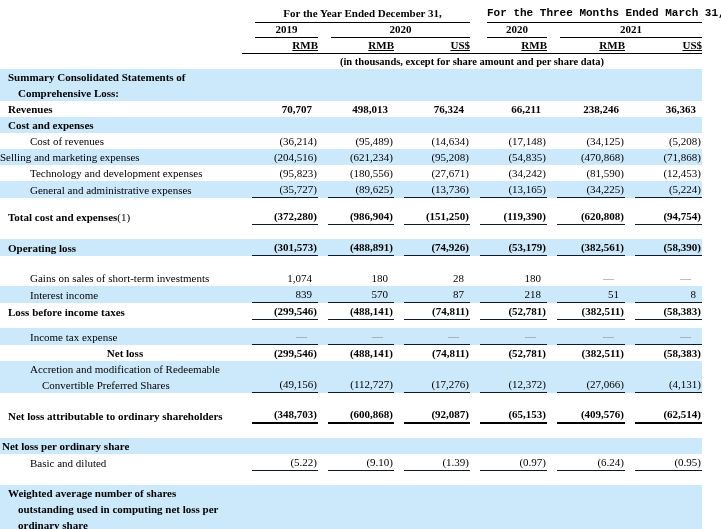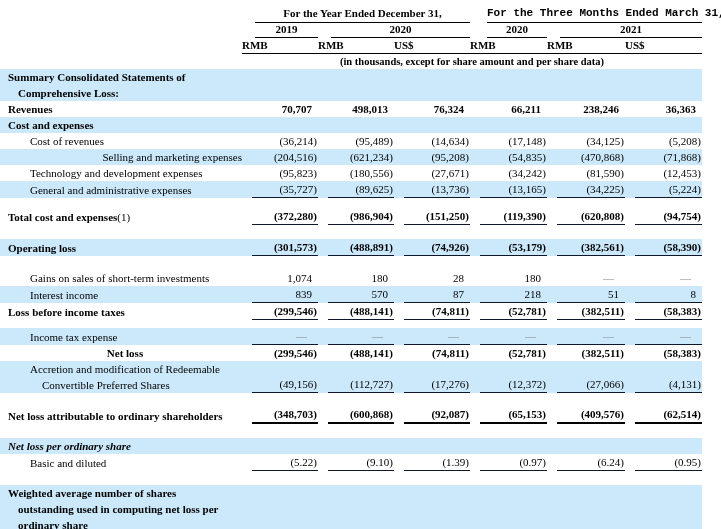--- a/index.html
+++ b/index.html
@@ -11,22 +11,22 @@
   #wrap{padding-top:6px;}
   table{border-collapse:collapse;table-layout:fixed;width:702px;}
   th,td{padding:0;vertical-align:bottom;font-weight:normal;text-align:left;}
   
   .grp{font-weight:bold;font-size:11px;line-height:15px;text-align:center;
        border-bottom:1.5px solid #000;margin-left:13px;white-space:nowrap;padding-bottom:1px;}
   .g2{margin-left:17px;font-family:Liberation Mono, monospace;}
   .yr{font-weight:bold;font-size:11px;line-height:13px;text-align:center;
       border-bottom:1px solid #000;margin-left:13px;padding-bottom:1px;}
   .y2{margin-left:17px;}
-  th.cur{font-weight:bold;font-size:11px;line-height:14px;text-align:left;
-      border-bottom:1.5px solid #000;padding-bottom:1px;}
+  th.cur{font-weight:bold;font-size:11px;line-height:14px;text-align:right;
+      border-bottom:1.5px solid #000;padding-bottom:1px;text-decoration:underline;}
   th.note{font-weight:bold;font-size:10.5px;line-height:15px;text-align:center;}
   
   tr.blue{background:var(--hl,#cce9fb);}
   .lbl{font-size:11px;line-height:16px;white-space:nowrap;}
   .b{font-weight:bold;}
   .reg{font-weight:normal;}
   .val{font-size:11px;line-height:16px;text-align:right;margin-left:10px;
        padding-right:1px;white-space:nowrap;}
   .val.u1{border-bottom:1px solid #0f172a;}
   .val.u2{border-bottom:2.5px solid #000;}
@@ -177,21 +177,21 @@
           </td>
           <td>
             <div class="val">(34,125)</div>
           </td>
           <td>
             <div class="val">(5,208)</div>
           </td>
         </tr>
         <tr class="blue">
           <td>
-            <div class="lbl" style="padding-left: 30px; text-align: right;">Selling and marketing expenses</div>
+            <div class="lbl" style="">Selling and marketing expenses</div>
           </td>
           <td>
             <div class="val">(204,516)</div>
           </td>
           <td>
             <div class="val">(621,234)</div>
           </td>
           <td>
             <div class="val">(95,208)</div>
           </td>
@@ -472,21 +472,21 @@
           </td>
           <td>
             <div class="val b u2">(62,514)</div>
           </td>
         </tr>
         <tr class="spacer">
           <td colspan="7" style="height: 14px;"></td>
         </tr>
         <tr class="blue">
           <td>
-            <div class="lbl b" style="padding-left: 8px; font-style: italic;">Net loss per ordinary share</div>
+            <div class="lbl b" style="padding-left: 2px;">Net loss per ordinary share</div>
           </td>
           <td>
             <div class="val">&nbsp;</div>
           </td>
           <td>
             <div class="val">&nbsp;</div>
           </td>
           <td>
             <div class="val">&nbsp;</div>
           </td>

